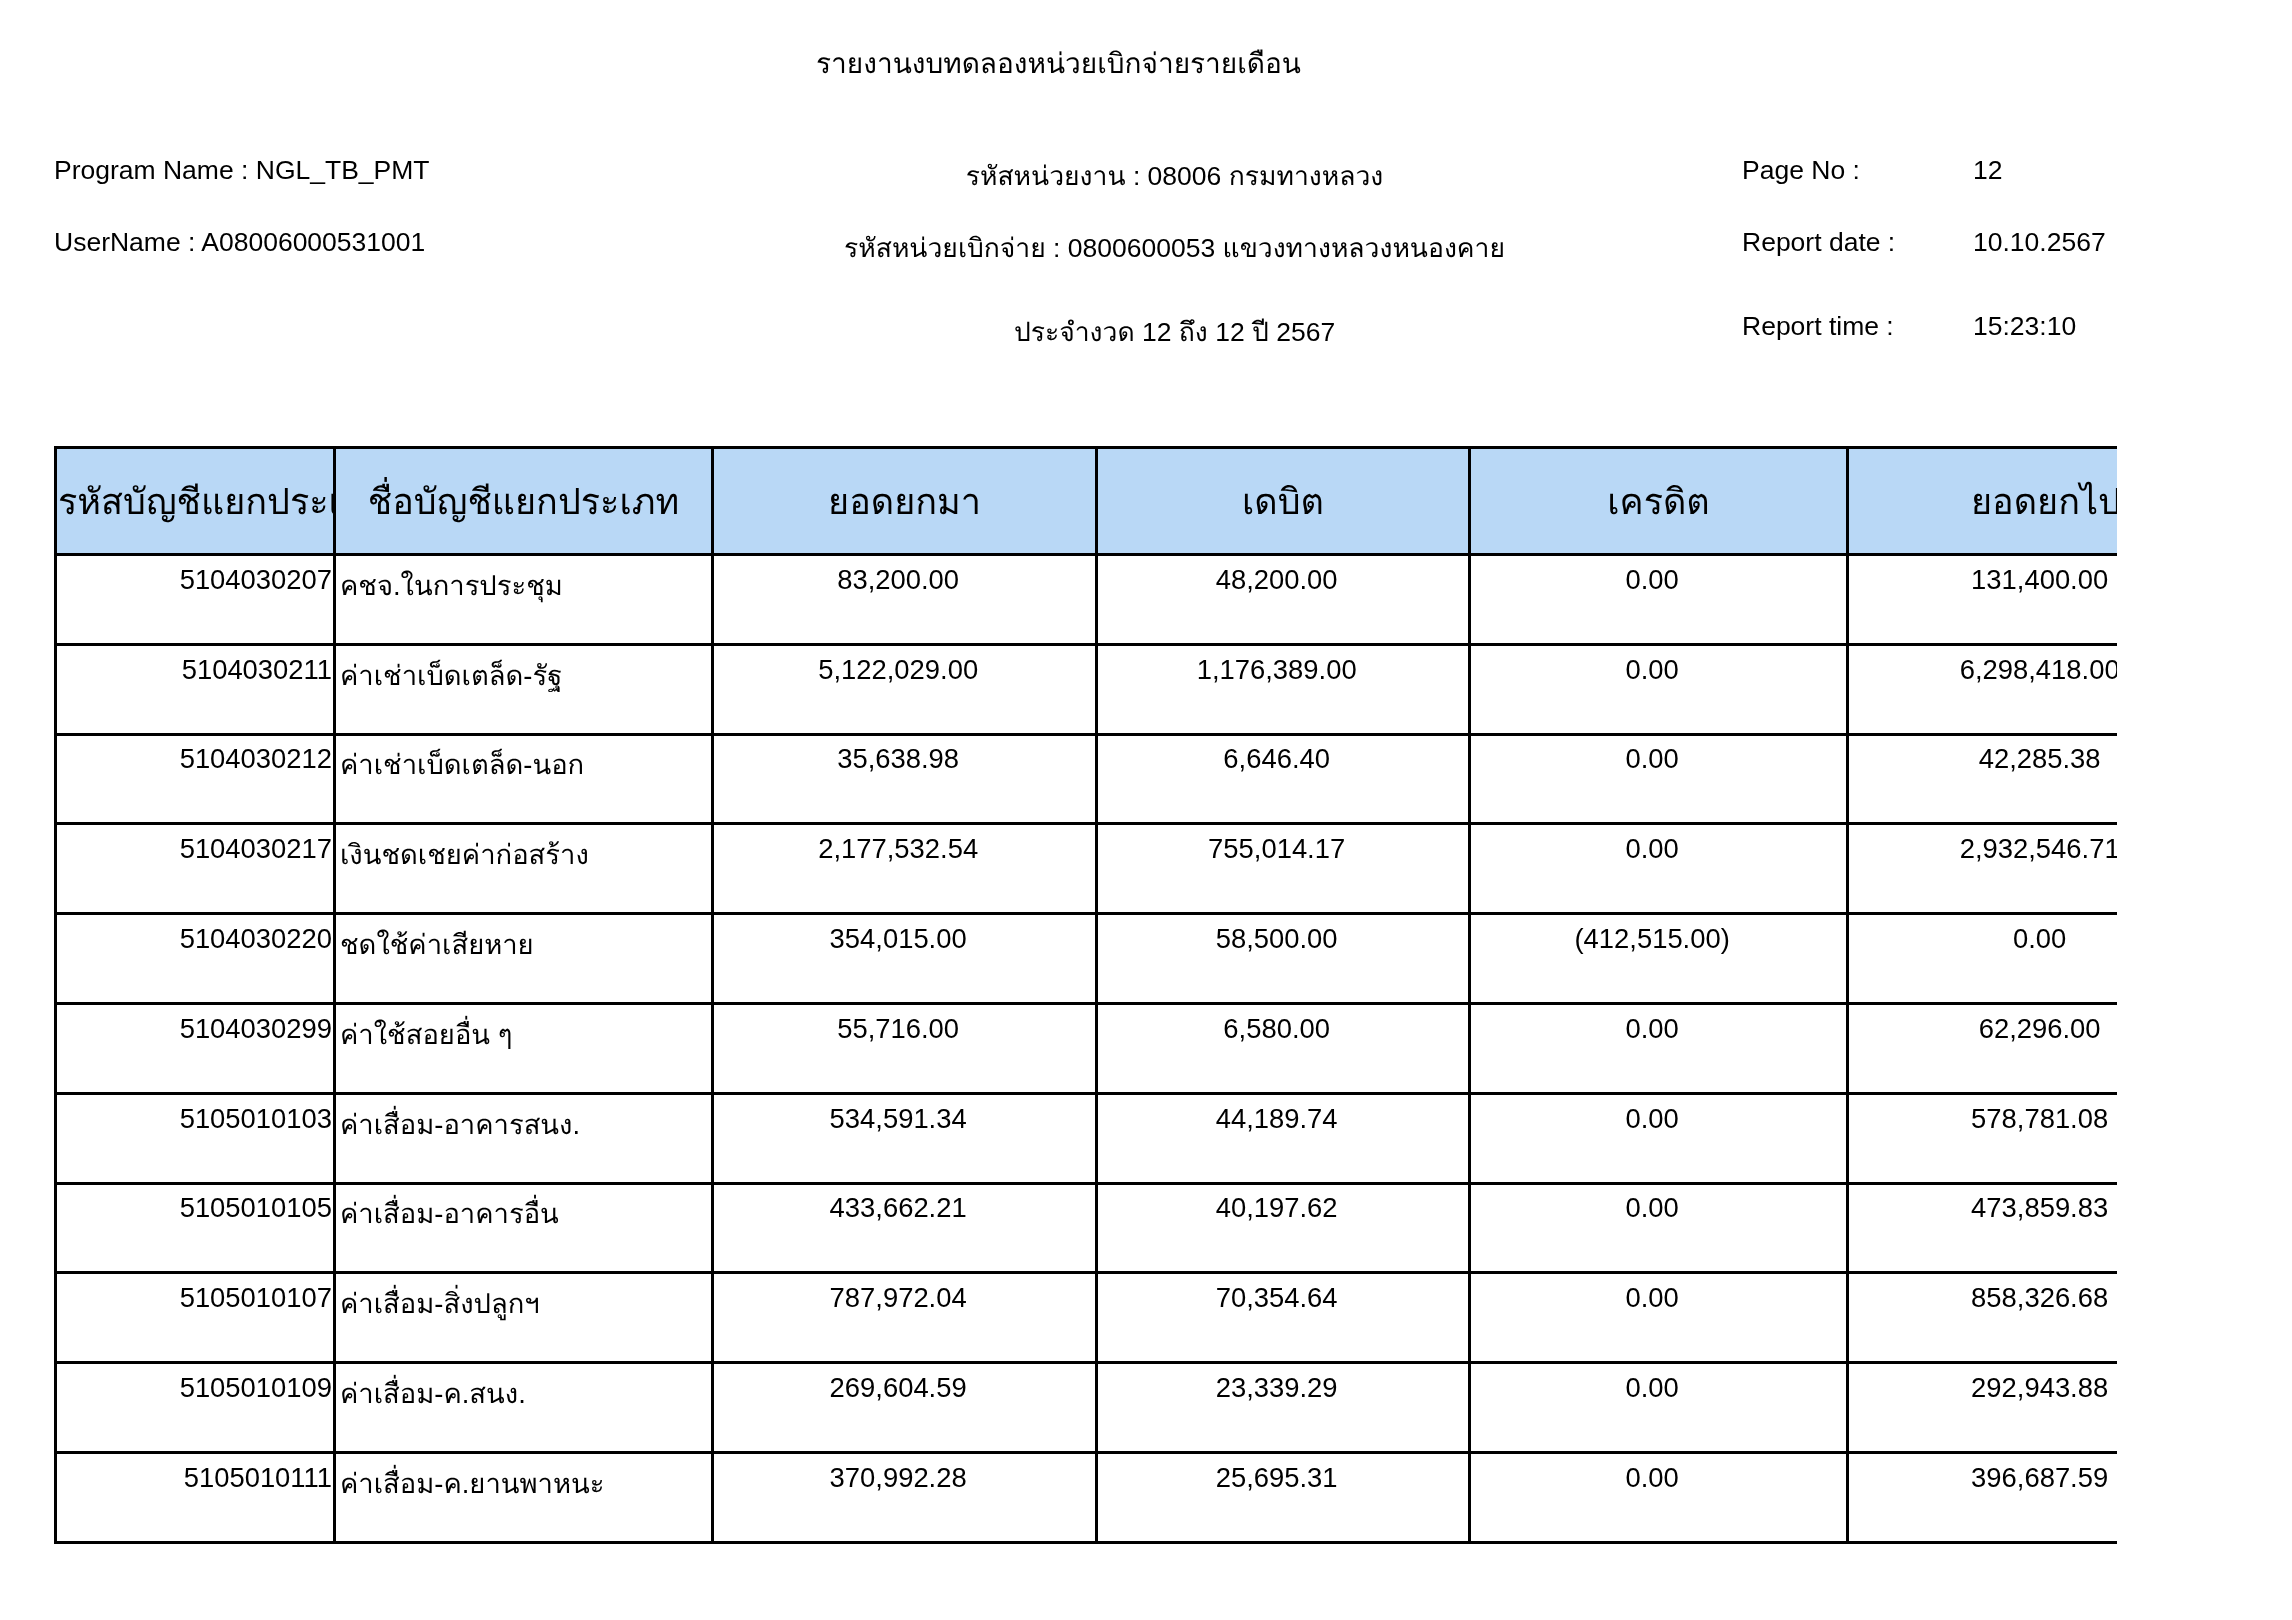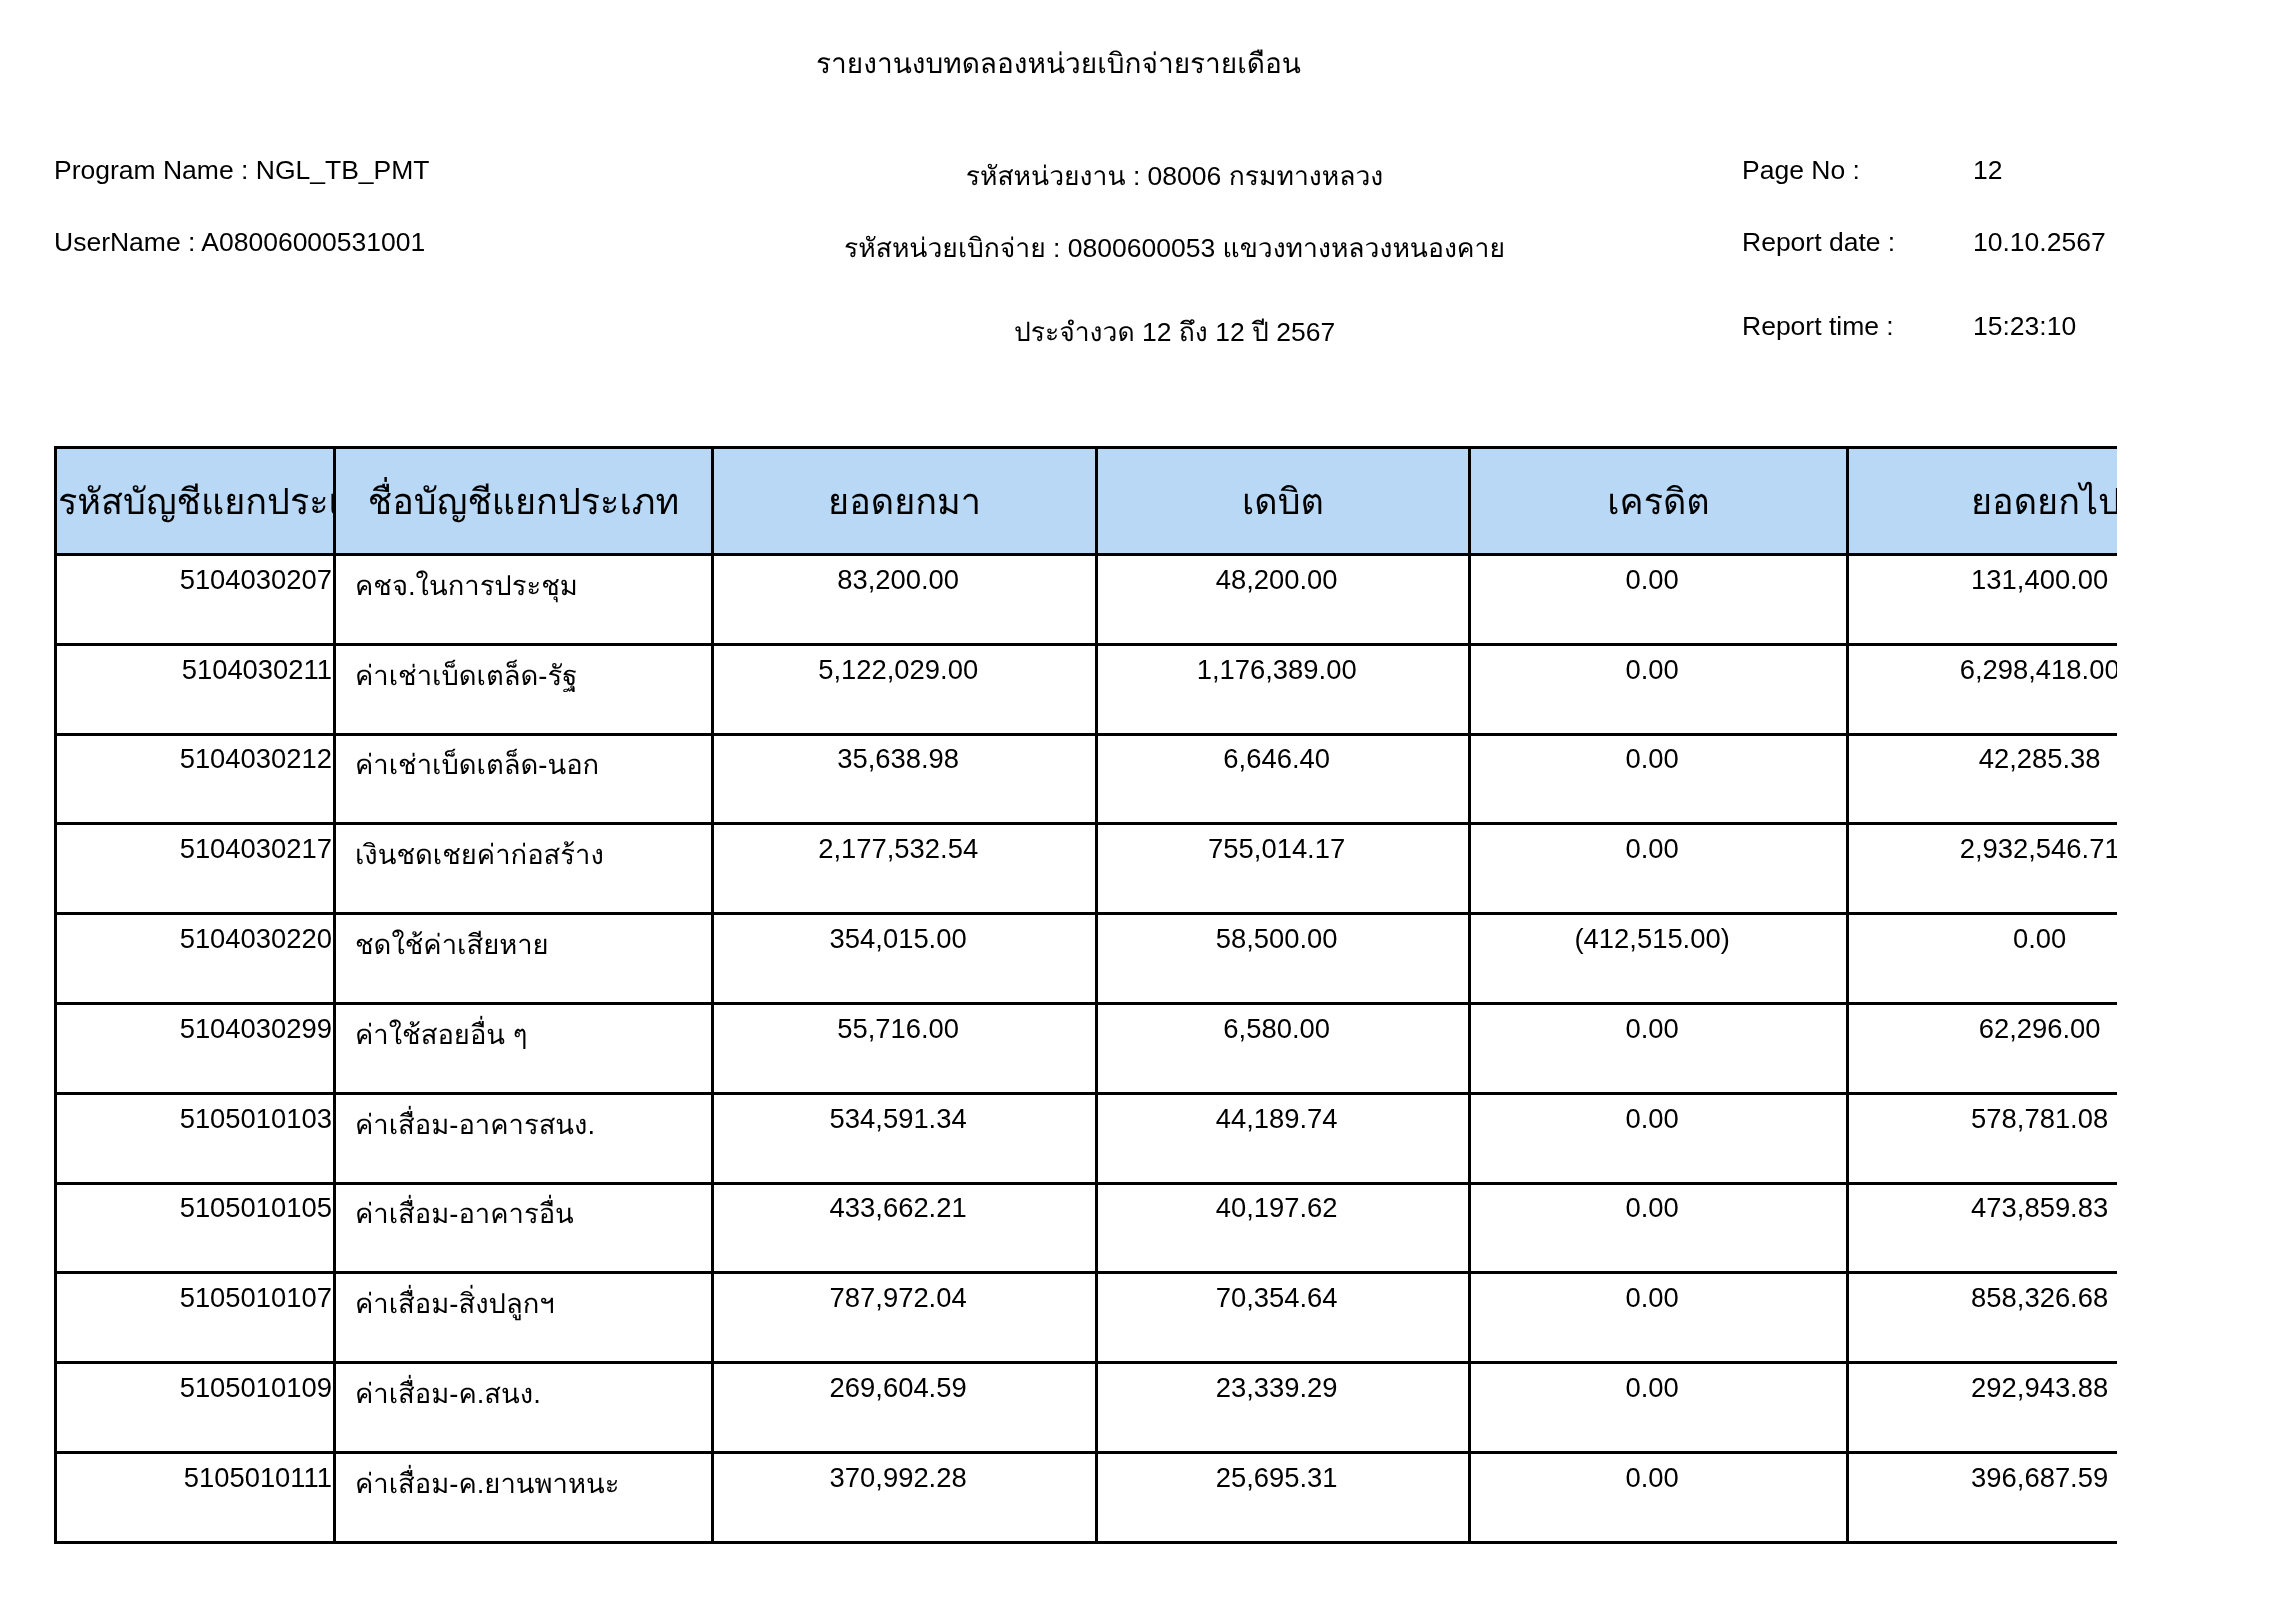--- a/index.html
+++ b/index.html
@@ -54,21 +54,21 @@
     text-align: center;
     vertical-align: middle;
     font-size: 36px;
   }
   table.report td {
     height: 78px;
     vertical-align: top;
     padding-top: 7.8px;
   }
   td.code { padding-left: 11.8px; text-align: right; }
-  td.name { padding-left: 19px; text-align: left; }
+  td.name { padding-left: 4px; text-align: left; }
   td.num  { padding-right: 13.7px; text-align: center; }
 </style>
 </head>
 <body>
 
 <div class="page">
 
   <div class="report-title">รายงานงบทดลองหน่วยเบิกจ่ายรายเดือน</div>
 
   <div class="meta-line meta-left row1">Program Name : NGL_TB_PMT</div>

